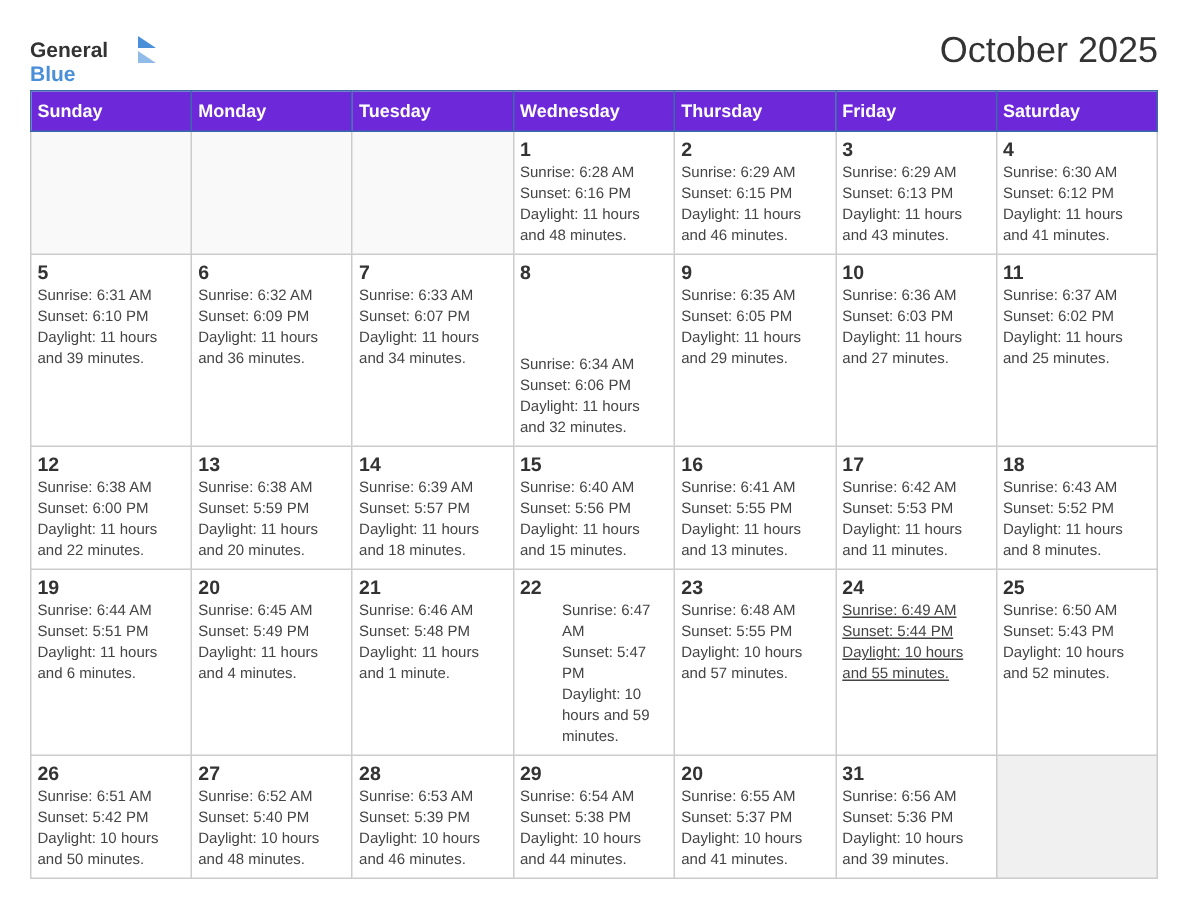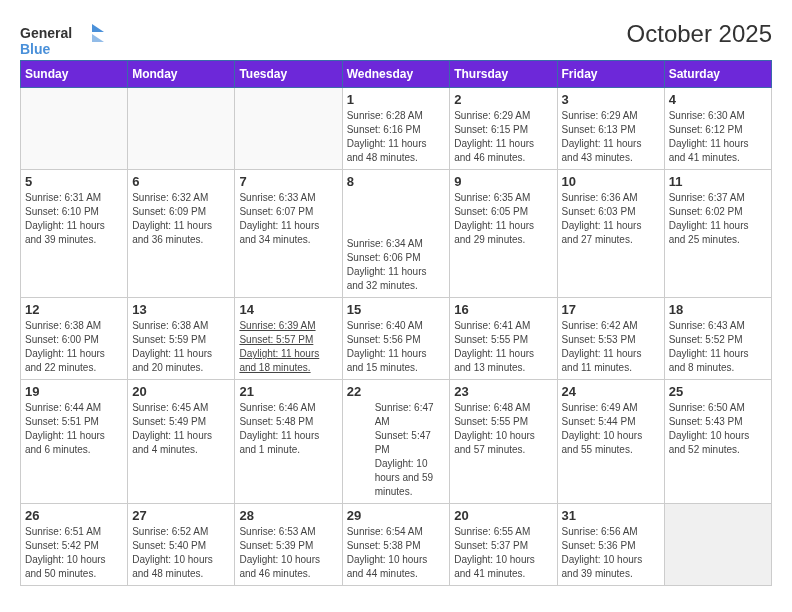--- a/index.html
+++ b/index.html
@@ -184,21 +184,21 @@
 Daylight: 11 hours and 22 minutes.</div>
         </td>
         <td>
           <div class="day-num">13</div>
           <div class="day-info" style="white-space: pre-line;">Sunrise: 6:38 AM
 Sunset: 5:59 PM
 Daylight: 11 hours and 20 minutes.</div>
         </td>
         <td>
           <div class="day-num">14</div>
-          <div class="day-info" style="white-space: pre-line; text-decoration: underline;">Sunrise: 6:39 AM
+          <div class="day-info" style="white-space: pre-line;">Sunrise: 6:39 AM
 Sunset: 5:57 PM
 Daylight: 11 hours and 18 minutes.</div>
         </td>
         <td>
           <div class="day-num">15</div>
           <div class="day-info" style="white-space: pre-line;">Sunrise: 6:40 AM
 Sunset: 5:56 PM
 Daylight: 11 hours and 15 minutes.</div>
         </td>
         <td>
@@ -246,21 +246,21 @@
 Daylight: 10 hours and 59 minutes.</div>
         </td>
         <td>
           <div class="day-num">23</div>
           <div class="day-info" style="white-space: pre-line;">Sunrise: 6:48 AM
 Sunset: 5:55 PM
 Daylight: 10 hours and 57 minutes.</div>
         </td>
         <td>
           <div class="day-num">24</div>
-          <div class="day-info" style="white-space: pre-line;">Sunrise: 6:49 AM
+          <div class="day-info" style="white-space: pre-line; text-decoration: underline;">Sunrise: 6:49 AM
 Sunset: 5:44 PM
 Daylight: 10 hours and 55 minutes.</div>
         </td>
         <td>
           <div class="day-num">25</div>
           <div class="day-info" style="white-space: pre-line;">Sunrise: 6:50 AM
 Sunset: 5:43 PM
 Daylight: 10 hours and 52 minutes.</div>
         </td>
       </tr>

